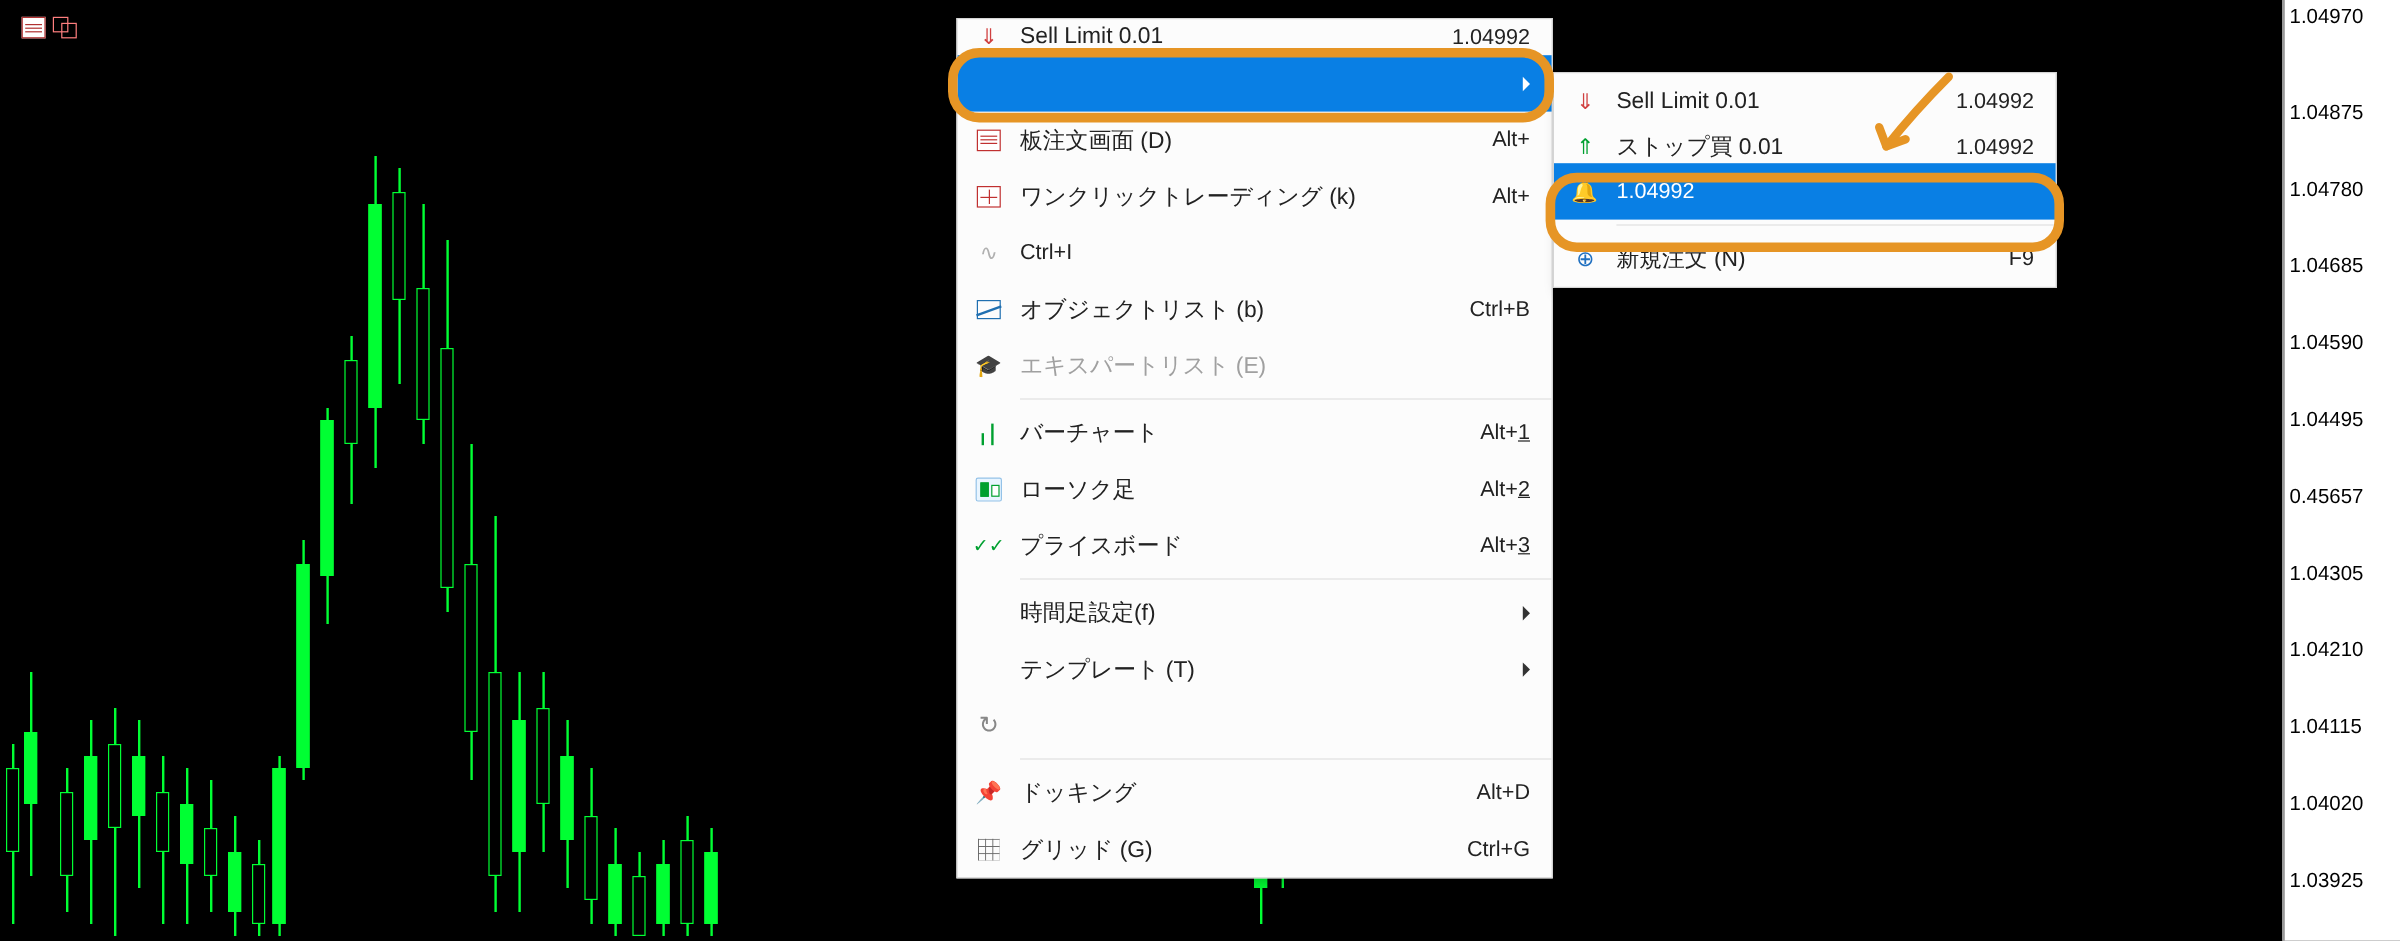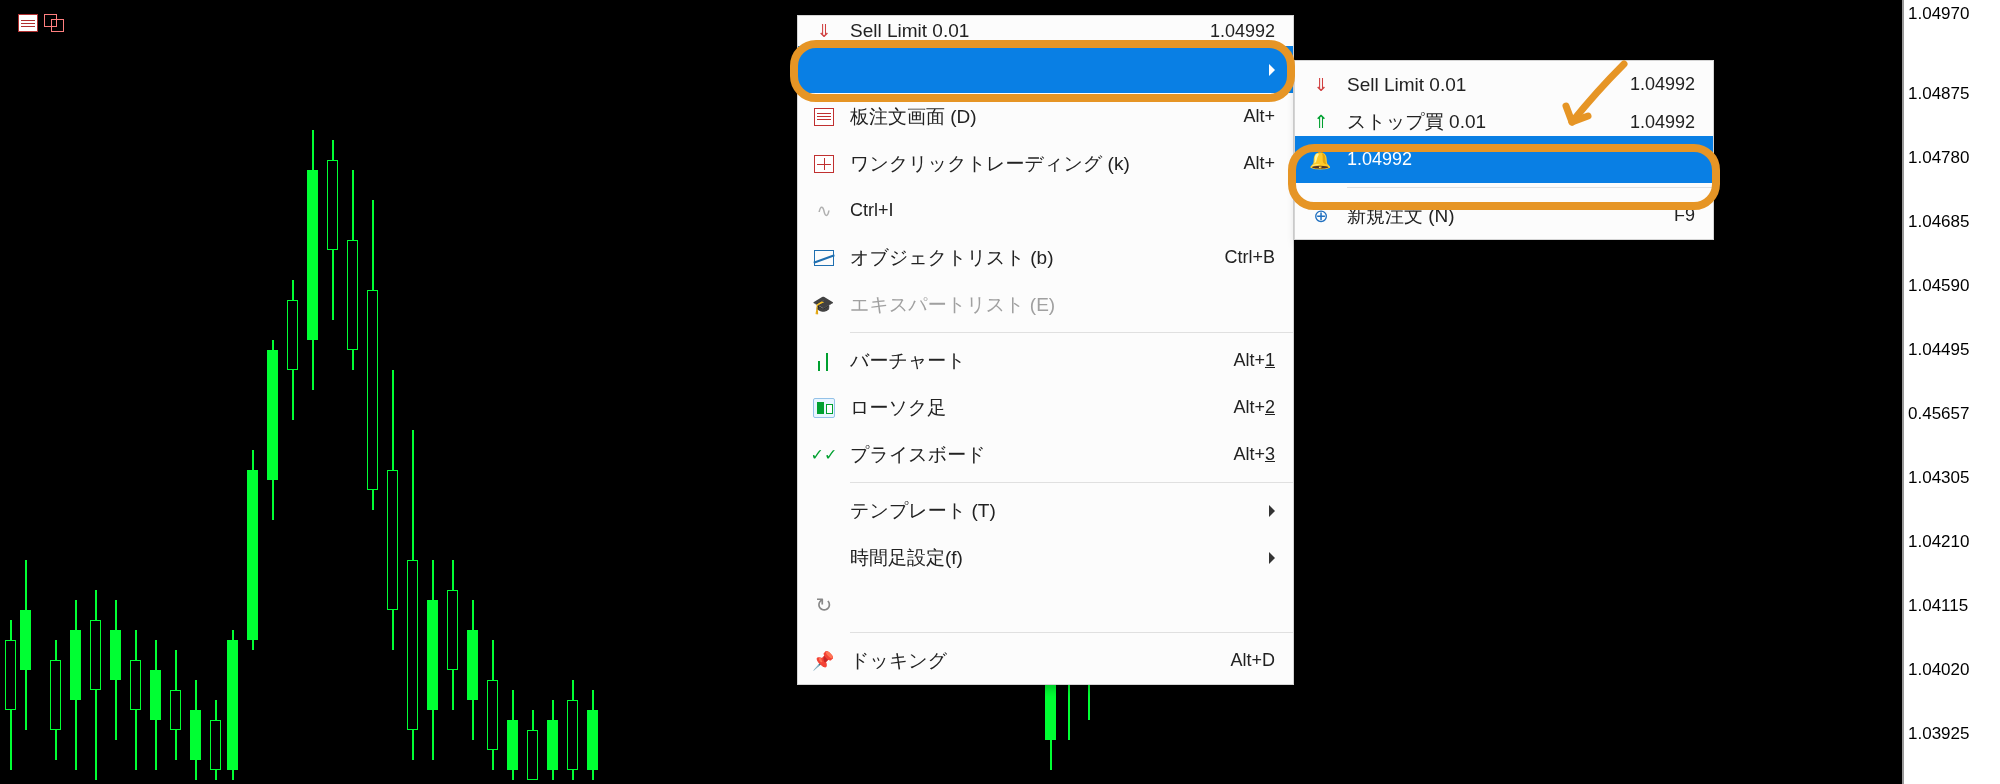--- a/index.html
+++ b/index.html
@@ -355,40 +355,47 @@
   <div class="menu-item">
     <span class="menu-icon-col">
         <span class="i-line">✓✓</span>
       </span>
     <span class="menu-label">プライスボード</span>
     <span class="menu-shortcut">Alt+<span class="sc-underline">3</span></span>
   </div>
   <div class="menu-sep"></div>
   <div class="menu-item">
     <span class="menu-icon-col"></span>
+    <span class="menu-label">時間足設定(f)</span>
+    <span class="menu-arrow" style="color:#333"></span>
+  </div>
+  <div class="menu-item">
+    <span class="menu-icon-col"></span>
     <span class="menu-label">テンプレート (T)</span>
     <span class="menu-arrow" style="color:#333"></span>
   </div>
   <div class="menu-item">
-    <span class="menu-icon-col"></span>
-    <span class="menu-label">時間足設定(f)</span>
-    <span class="menu-arrow" style="color:#333"></span>
-  </div>
-  <div class="menu-item">
     <span class="menu-icon-col">
         <span class="i-refresh">↻</span>
       </span>
   </div>
   <div class="menu-sep"></div>
   <div class="menu-item">
     <span class="menu-icon-col">
         <span class="i-pin">📌</span>
       </span>
     <span class="menu-label">ドッキング</span>
     <span class="menu-shortcut">Alt+D</span>
+  </div>
+  <div class="menu-item">
+    <span class="menu-icon-col">
+        <span class="i-grid"></span>
+      </span>
+    <span class="menu-label">グリッド (G)</span>
+    <span class="menu-shortcut">Ctrl+G</span>
   </div>
 </div>
 
 <div class="ctx-menu" style="left:1294px; top:60px; width:420px;">
   <div class="menu-item">
     <span class="menu-icon-col">
         <span class="i-selldown">⇓</span>
       </span>
     <span class="menu-label">Sell Limit 0.01</span>
     <span class="menu-shortcut">1.04992</span>

